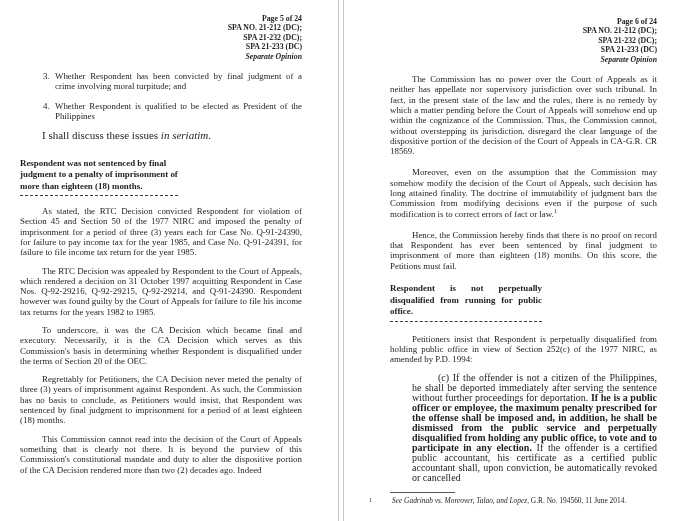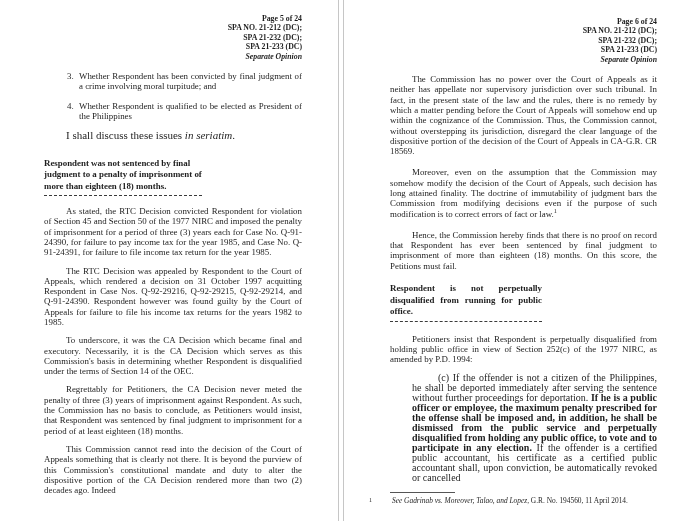--- a/index.html
+++ b/index.html
@@ -5,21 +5,21 @@
   html, body { margin: 0; padding: 0; }
   body {
     width: 684px; height: 521px;
     background: #ffffff;
     font-family: "Liberation Serif", serif;
     color: #1e1e1e;
     -webkit-font-smoothing: antialiased;
   }
   .viewer { display: flex; width: 684px; height: 521px; background: #ffffff; }
   .page { box-sizing: border-box; overflow: hidden; background: #ffffff; }
-  .page-left  { width: 339px; border-right: 1px solid #c6c6c6; padding: 14px 36px 0 44px; }
+  .page-left  { width: 339px; border-right: 1px solid #c6c6c6; padding: 14px 36px 0 20px; }
   .page-gap   { width: 4px; background: #ffffff; }
   .page-right { flex: 1; border-left: 1px solid #c6c6c6; padding: 17px 27px 7px 46px; }
 
   .hdr { text-align: right; font-weight: bold; font-size: 7.8px; line-height: 9.4px; margin-bottom: 10px; }
   .hdr .opinion { font-style: italic; }
 
   .body-p {
     font-size: 8.9px; line-height: 10.3px;
     text-align: justify; text-indent: 22px;
     margin: 0 0 8px 0;
@@ -77,21 +77,21 @@
       <span class="list-text">Whether Respondent is qualified to be elected as President of the Philippines</span>
     </div>
 
     <p class="seriatim"><span>I shall discuss these issues </span><span class="it">in seriatim</span><span>.</span></p>
 
     <div class="heading">Respondent was not sentenced by final judgment to a penalty of imprisonment of more than eighteen (18) months.</div>
     <hr class="heading-rule">
 
     <p class="body-p">As stated, the RTC Decision convicted Respondent for violation of Section 45 and Section 50 of the 1977 NIRC and imposed the penalty of imprisonment for a period of three (3) years each for Case No. Q-91-24390, for failure to pay income tax for the year 1985, and Case No. Q-91-24391, for failure to file income tax return for the year 1985.</p>
     <p class="body-p">The RTC Decision was appealed by Respondent to the Court of Appeals, which rendered a decision on 31 October 1997 acquitting Respondent in Case Nos. Q-92-29216, Q-92-29215, Q-92-29214, and Q-91-24390. Respondent however was found guilty by the Court of Appeals for failure to file his income tax returns for the years 1982 to 1985.</p>
-    <p class="body-p">To underscore, it was the CA Decision which became final and executory. Necessarily, it is the CA Decision which serves as this Commission's basis in determining whether Respondent is disqualified under the terms of Section 14 of the OEC.</p>
+    <p class="body-p">To underscore, it was the CA Decision which became final and executory. Necessarily, it is the CA Decision which serves as this Commission's basis in determining whether Respondent is disqualified under the terms of Section 20 of the OEC.</p>
     <p class="body-p">Regrettably for Petitioners, the CA Decision never meted the penalty of three (3) years of imprisonment against Respondent. As such, the Commission has no basis to conclude, as Petitioners would insist, that Respondent was sentenced by final judgment to imprisonment for a period of at least eighteen (18) months.</p>
     <p class="body-p">This Commission cannot read into the decision of the Court of Appeals something that is clearly not there. It is beyond the purview of this Commission's constitutional mandate and duty to alter the dispositive portion of the CA Decision rendered more than two (2) decades ago. Indeed</p>
   </div>
 
   <div class="page-gap"></div>
 
   <div class="page page-right">
     <div class="hdr">
       <div>Page 6 of 24</div>
       <div>SPA NO. 21-212 (DC);</div>
@@ -107,17 +107,17 @@
     <div class="heading heading-right">Respondent is not perpetually disqualified from running for public office.</div>
     <hr class="heading-rule heading-rule-right">
 
     <p class="body-p">Petitioners insist that Respondent is perpetually disqualified from holding public office in view of Section 252(c) of the 1977 NIRC, as amended by P.D. 1994:</p>
 
     <p class="quote"><span>(c) If the offender is not a citizen of the Philippines, he shall be deported immediately after serving the sentence without further proceedings for deportation. </span><b>If he is a public officer or employee, the maximum penalty prescribed for the offense shall be imposed and, in addition, he shall be dismissed from the public service and perpetually disqualified from holding any public office, to vote and to participate in any election.</b><span> If the offender is a certified public accountant, his certificate as a certified public accountant shall, upon conviction, be automatically revoked or cancelled</span></p>
 
     <hr class="fn-rule">
     <div class="footnote">
       <span class="fn-marker">1</span>
-      <span class="fn-text"><span class="case">See </span><span class="case">Gadrinab vs. Moreover, Talao, and Lopez</span><span>, G.R. No. 194560, 11 April 2014.</span></span>
+      <span class="fn-text"><span class="case">See </span><span class="case">Gadrinab vs. Moreover, Talao, and Lopez</span><span>, G.R. No. 194560, 11 June 2014.</span></span>
     </div>
   </div>
 
 </div>
 
 </body></html>

